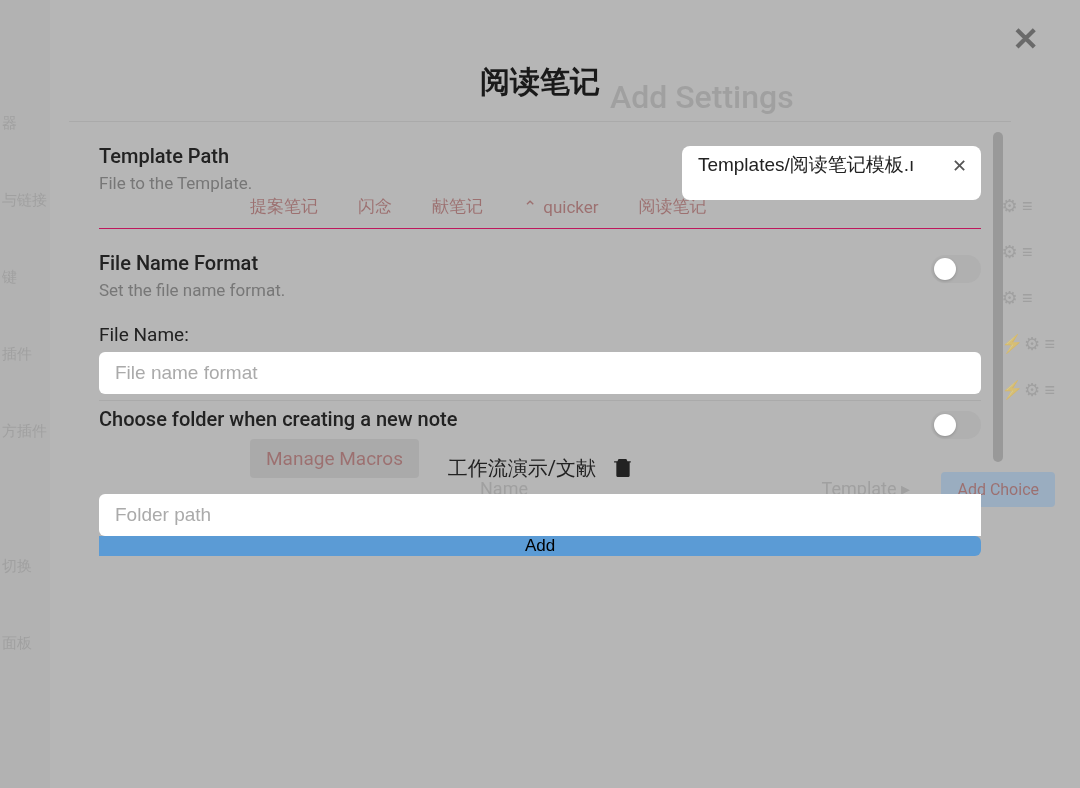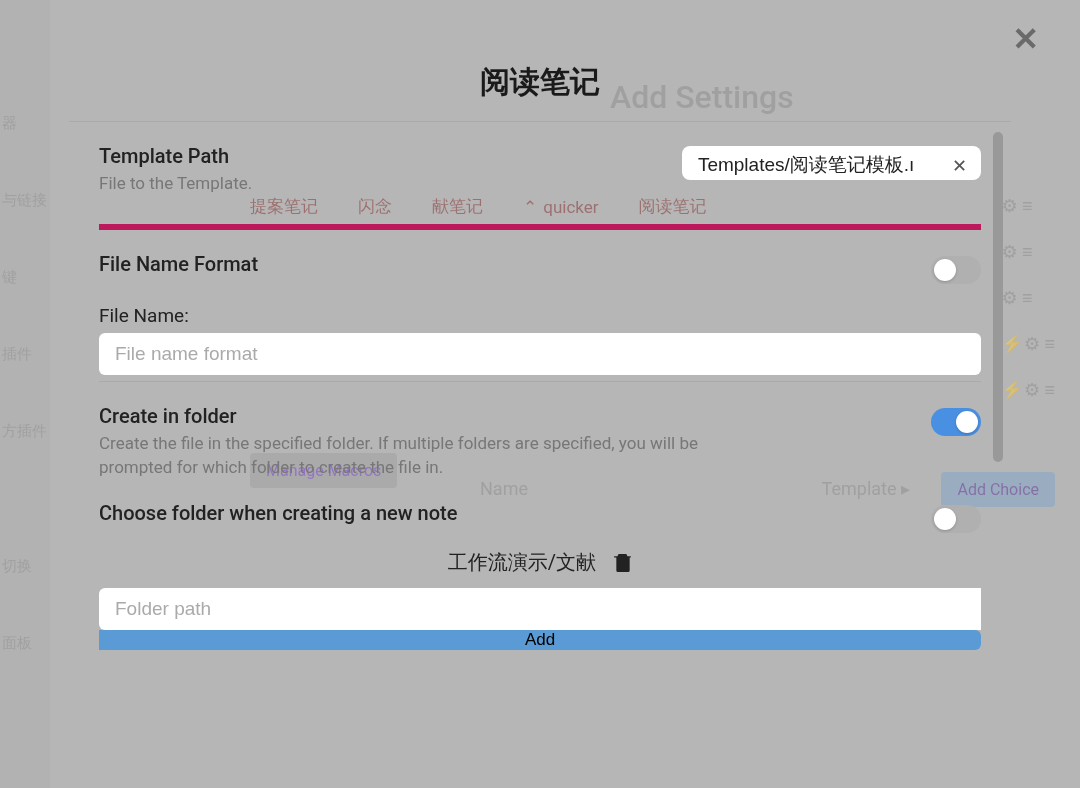--- a/index.html
+++ b/index.html
@@ -88,27 +88,27 @@
     
     .bg-icon-set {
       display: flex;
       gap: 4px;
       color: #888;
       font-size: 18px;
     }
     
     .bg-manage {
       position: absolute;
-      top: 453px;
+      top: 439px;
       left: 200px;
       padding: 8px 16px;
       background: rgba(100,100,100,0.3);
       border-radius: 4px;
-      color: #6d28d9;
-      font-size: 16px;
+      color: #7f1d1d;
+      font-size: 19px;
     }
     
     .bg-name-input {
       position: absolute;
       top: 478px;
       left: 430px;
       color: #888;
       font-size: 18px;
     }
     
@@ -120,21 +120,21 @@
       font-size: 18px;
     }
     
     .bg-add-choice {
       position: absolute;
       top: 472px;
       right: 25px;
       padding: 8px 16px;
       background: rgba(80,150,220,0.6);
       border-radius: 4px;
-      color: #4c1d95;
+      color: #7f1d1d;
       font-size: 16px;
     }
     
     
     .modal-overlay {
       position: absolute;
       top: 0;
       left: 0;
       width: 100%;
       height: 100%;
@@ -178,21 +178,21 @@
     .setting-row {
       padding: 22px 0 16px 0;
       display: flex;
       justify-content: space-between;
       align-items: flex-start;
       gap: 20px;
       position: relative;
     }
     
     .setting-row.with-border {
-      border-bottom: 6px solid #be185d;
+      border-bottom: 1px solid #be185d;
       padding-bottom: 28px;
     }
     
     .setting-info {
       flex: 1;
     }
     
     .setting-title {
       font-size: 20px;
       font-weight: 500;
@@ -209,21 +209,21 @@
     
     .setting-control {
       flex-shrink: 0;
     }
     
     .template-input-wrap {
       display: flex;
       align-items: center;
       background: #fff;
       border-radius: 8px;
-      padding: 8px 10px 4px 16px;
+      padding: 8px 10px 24px 16px;
       gap: 10px;
       margin-top: 2px;
     }
     
     .template-input {
       border: none;
       outline: none;
       font-size: 19px;
       color: #222;
       width: 240px;
@@ -428,43 +428,33 @@
           <input class="template-input" value="Templates/阅读笔记模板.ı" style="">
           <span class="clear-icon">✕</span>
         </div>
       </div>
     </div>
 
     <div style="padding-top: 22px;">
       <div style="display:flex; justify-content:space-between; align-items:flex-start;">
         <div class="setting-info">
           <div class="setting-title">File Name Format</div>
+          <div class="setting-desc">Set the file name format.</div>
         </div>
         <div class="setting-control">
           <div class="toggle off">
             <div class="toggle-knob"></div>
           </div>
         </div>
       </div>
       <div class="sub-label">File Name:</div>
       <input class="text-input" placeholder="File name format" style="">
       <div class="section-divider"></div>
     </div>
 
-    <div class="setting-row">
-      <div class="setting-info">
-        <div class="setting-title">Create in folder</div>
-        <div class="setting-desc">Create the file in the specified folder. If multiple folders are specified, you will be prompted for which folder to create the file in.</div>
-      </div>
-      <div class="setting-control">
-        <div class="toggle on">
-          <div class="toggle-knob"></div>
-        </div>
-      </div>
-    </div>
 
     <div class="setting-row" style="padding-top:6px; padding-bottom:6px;">
       <div class="setting-info">
         <div class="setting-title">Choose folder when creating a new note</div>
       </div>
       <div class="setting-control">
         <div class="toggle off">
           <div class="toggle-knob"></div>
         </div>
       </div>

